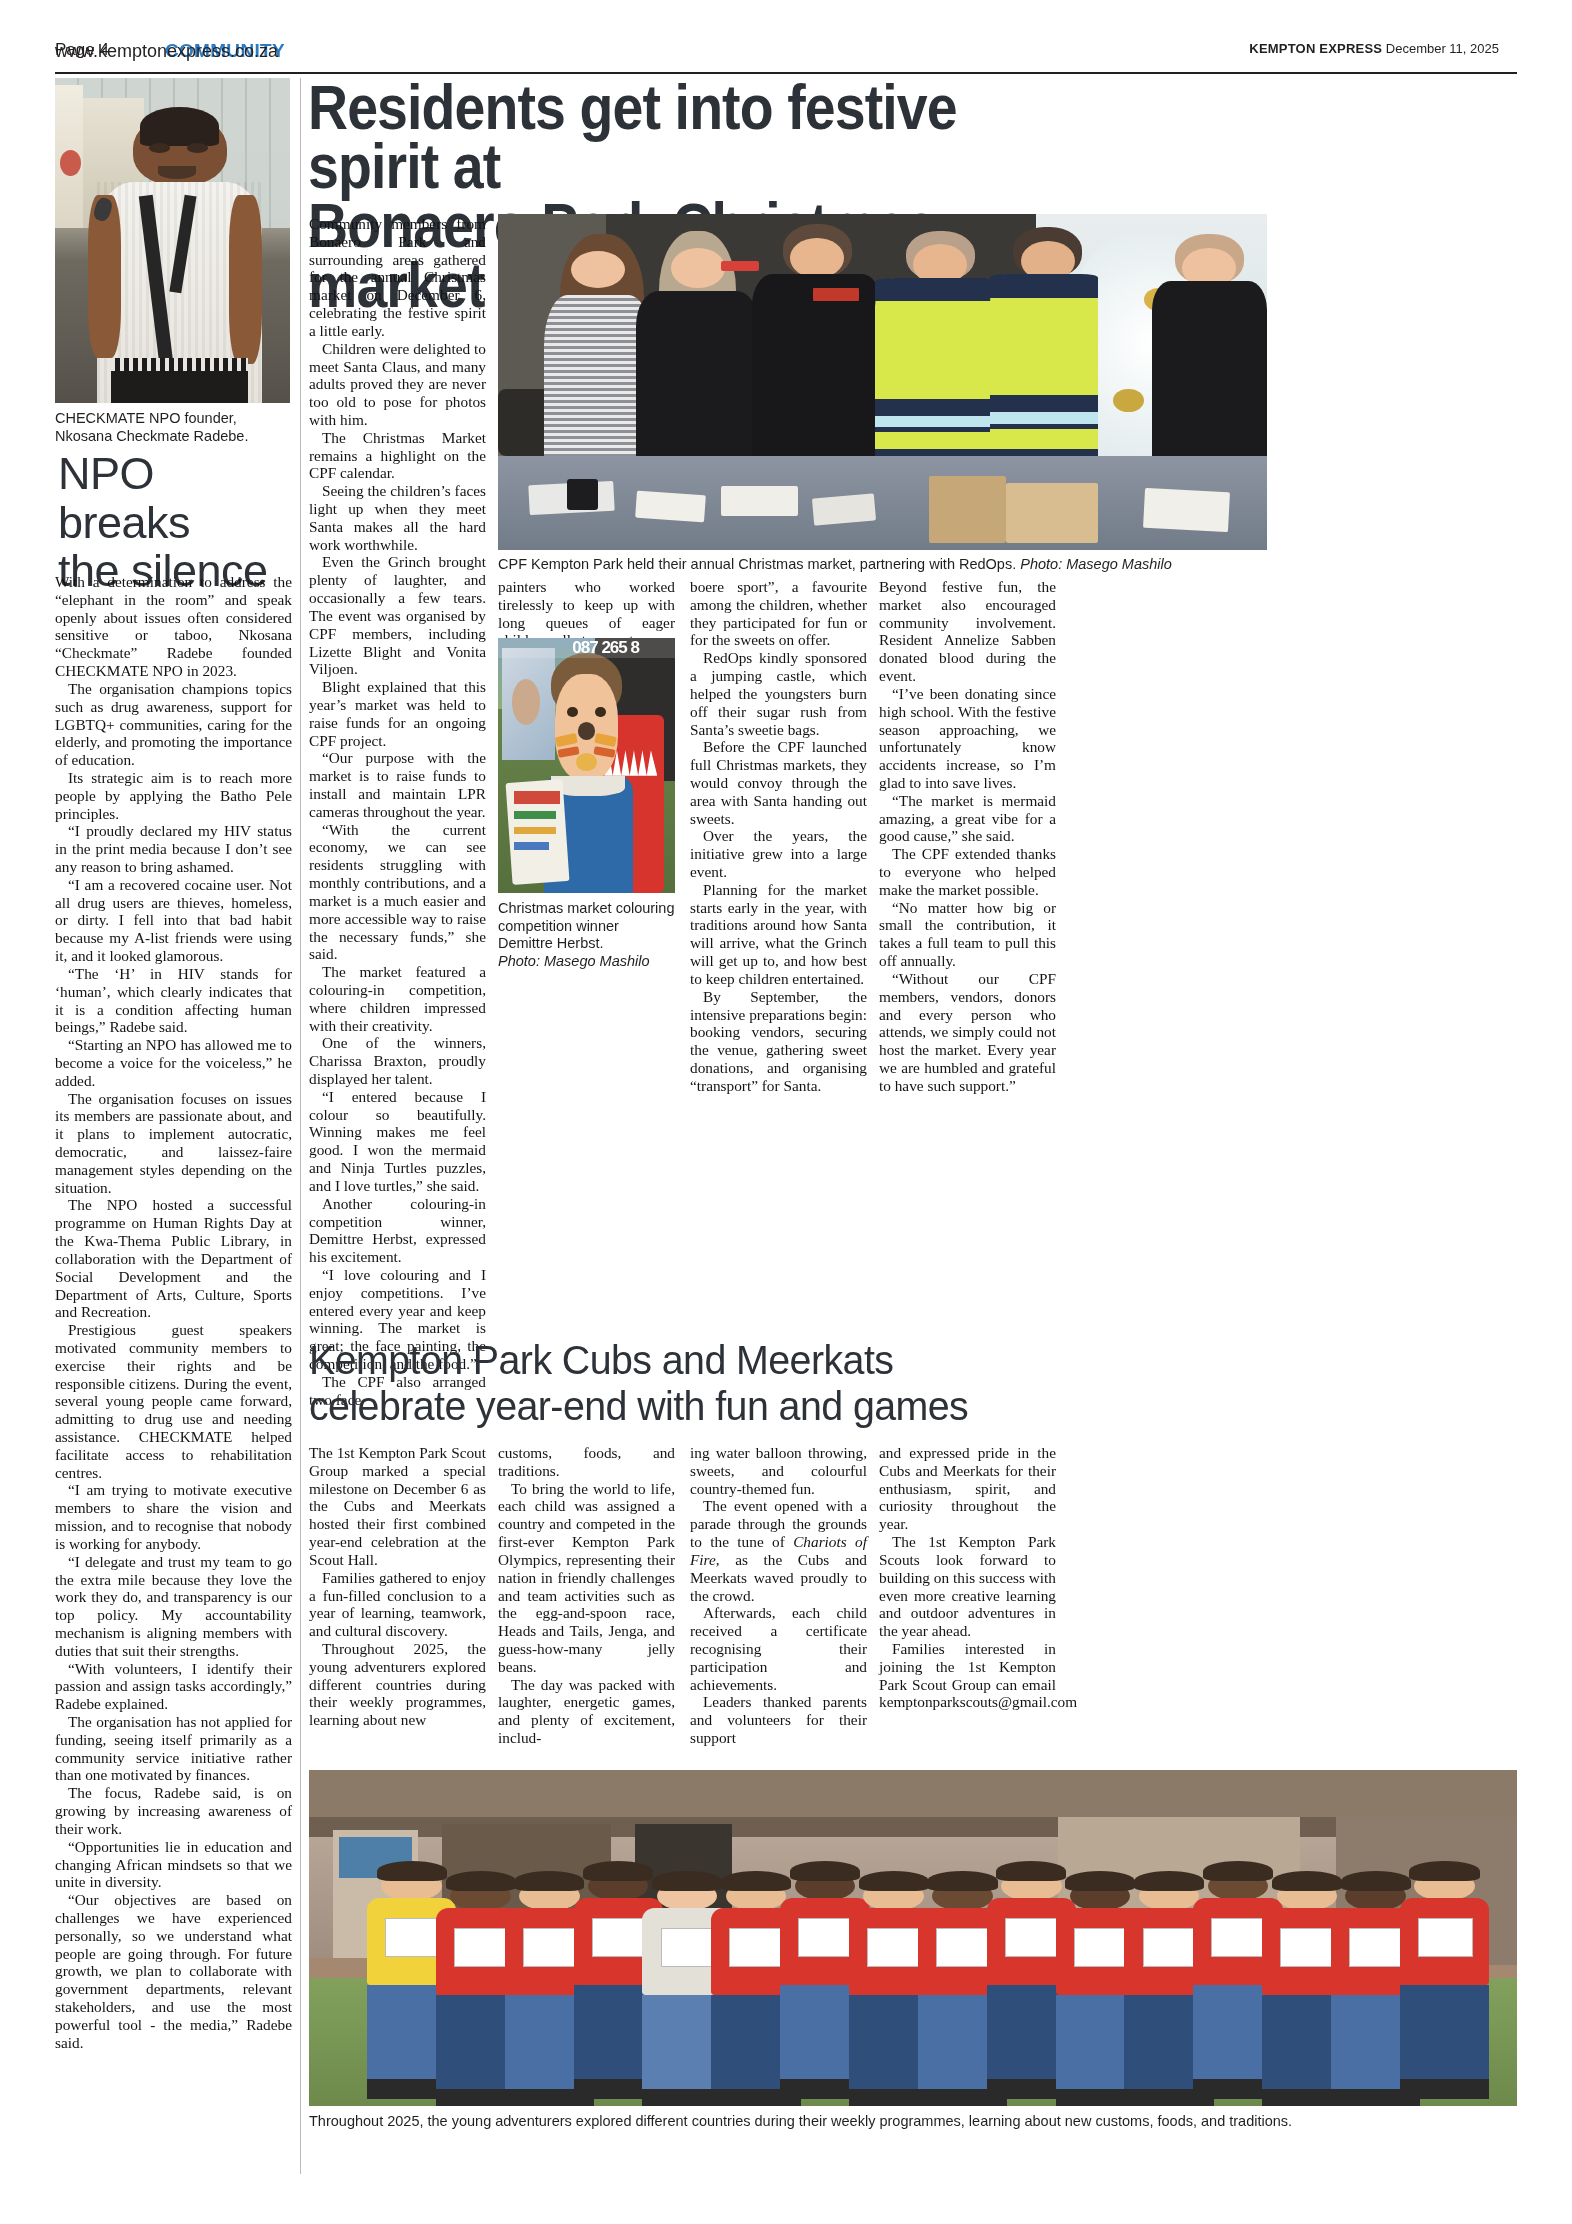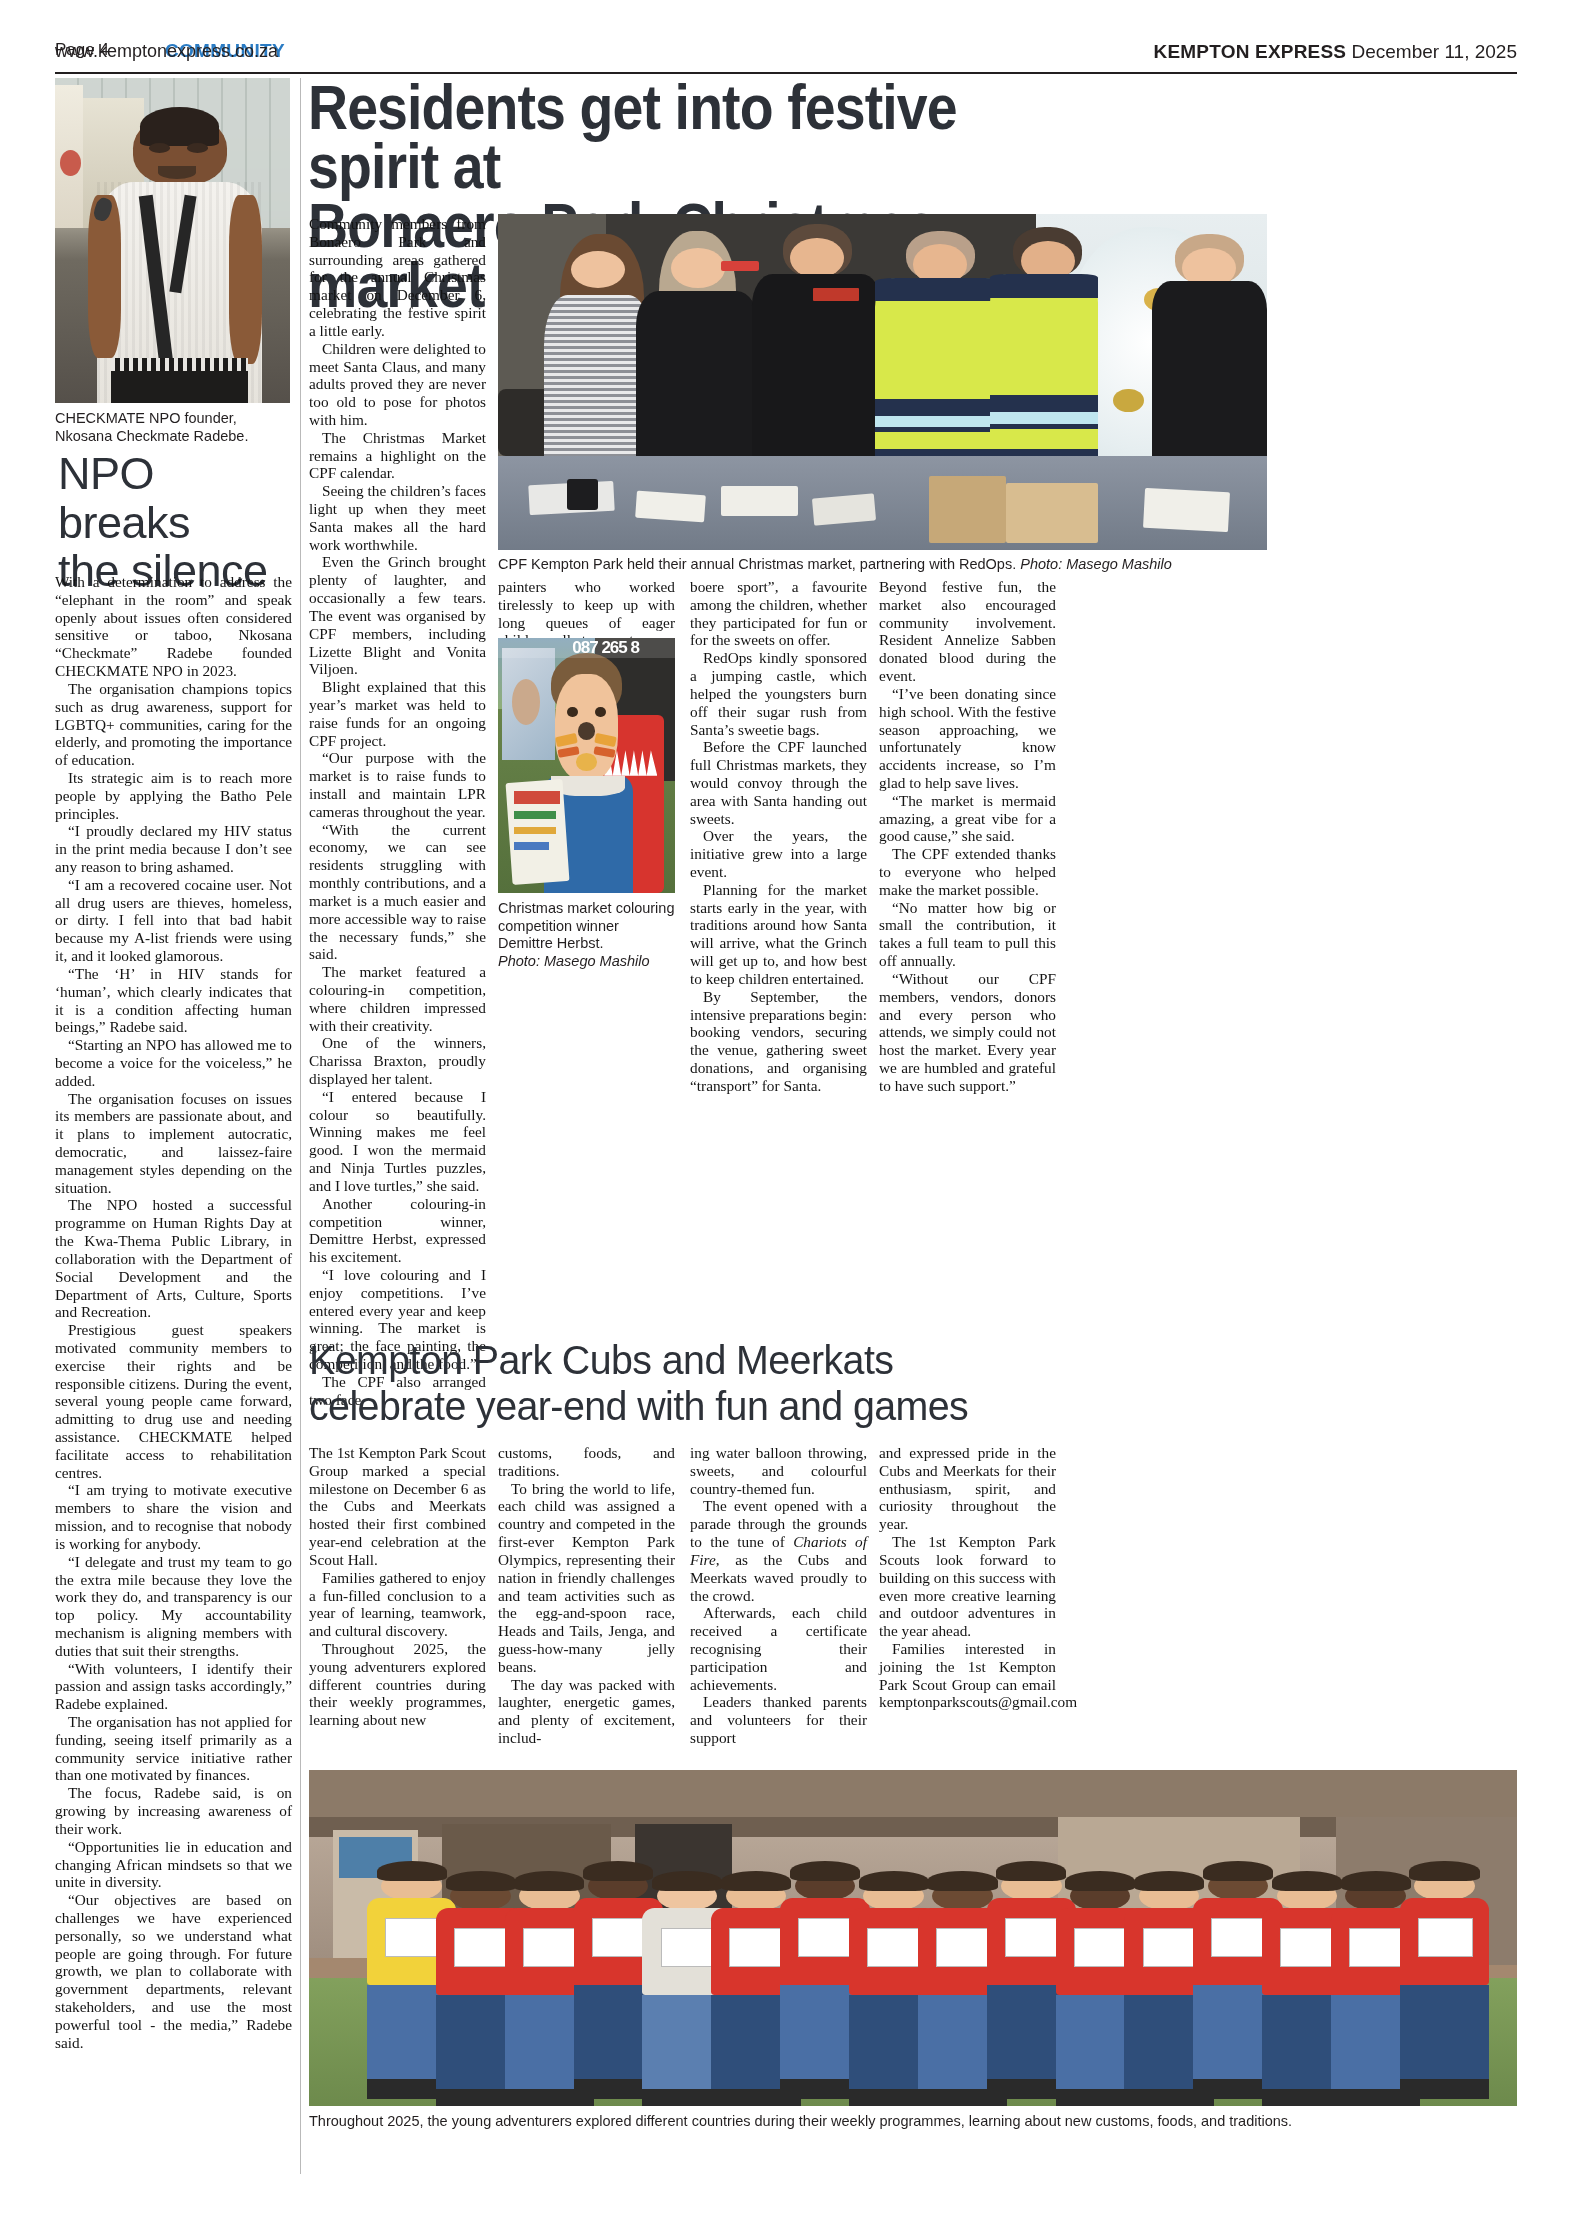--- a/index.html
+++ b/index.html
@@ -4,21 +4,21 @@
 <style>
   html,body{margin:0;padding:0;background:#ffffff;}
   body{width:1572px;height:2224px;font-family:"Liberation Serif",serif;color:#1a1a1a;position:relative;overflow:hidden;}
   .page{width:1572px;height:2224px;position:relative;box-sizing:border-box;padding:0;}
 
   
   .masthead{position:absolute;left:55px;top:40px;width:1462px;height:26px;}
   .mh-page{position:absolute;left:0;top:0;font-family:"Liberation Sans",sans-serif;font-size:17px;color:#231f20;}
   .mh-section{position:absolute;left:110px;top:0;font-family:"Liberation Sans",sans-serif;font-weight:bold;font-size:19px;letter-spacing:.3px;color:#2b7cc4;}
   .mh-url{position:absolute;left:0;top:1px;width:1462px;text-align:left;font-family:"Liberation Sans",sans-serif;font-size:18px;color:#231f20;}
-  .mh-right{position:absolute;right:0;top:1px;font-family:"Liberation Sans",sans-serif;font-size:19px;color:#231f20;white-space:nowrap;}
+  .mh-right{position:absolute;right:18px;top:1px;font-family:"Liberation Sans",sans-serif;font-size:13px;color:#231f20;white-space:nowrap;}
   .mh-right .paper{font-weight:bold;letter-spacing:.2px;}
   .mh-rule{position:absolute;left:55px;top:72px;width:1462px;height:2px;background:#231f20;}
 
   
   .col-rule{position:absolute;width:1px;background:#b9b9b9;}
   .photo{position:absolute;overflow:hidden;background:#cfcfcf;}
   .cap{position:absolute;font-family:"Liberation Sans",sans-serif;font-size:14.5px;line-height:1.22;color:#231f20;}
   .cap i{font-style:italic;}
   .body-col{position:absolute;font-family:"Liberation Serif",serif;font-size:15.3px;line-height:1.165;text-align:justify;color:#131313;}
   .body-col p{margin:0;text-indent:13px;}
@@ -199,21 +199,21 @@
   <div class="body-col" id="lead-c2" style="left:690px;top:578px;width:177px;height:380px;">
       <p class="first">boere sport”, a favourite among the children, whether they participated for fun or for the sweets on offer.</p>
       <p class="">RedOps kindly sponsored a jumping castle, which helped the youngsters burn off their sugar rush from Santa’s sweetie bags.</p>
       <p class="">Before the CPF launched full Christmas markets, they would convoy through the area with Santa handing out sweets.</p>
       <p class="">Over the years, the initiative grew into a large event.</p>
       <p class="">Planning for the market starts early in the year, with traditions around how Santa will arrive, what the Grinch will get up to, and how best to keep children entertained.</p>
       <p class="">By September, the intensive preparations begin: booking vendors, securing the venue, gathering sweet donations, and organising “transport” for Santa.</p>
     </div>
   <div class="body-col" id="lead-c3" style="left:879px;top:578px;width:177px;height:380px;">
       <p class="first">Beyond festive fun, the market also encouraged community involvement. Resident Annelize Sabben donated blood during the event.</p>
-      <p class="">“I’ve been donating since high school. With the festive season approaching, we unfortunately know accidents increase, so I’m glad to help save lives.</p>
+      <p class="">“I’ve been donating since high school. With the festive season approaching, we unfortunately know accidents increase, so I’m glad to into save lives.</p>
       <p class="">“The market is mermaid amazing, a great vibe for a good cause,” she said.</p>
       <p class="">The CPF extended thanks to everyone who helped make the market possible.</p>
       <p class="">“No matter how big or small the contribution, it takes a full team to pull this off annually.</p>
       <p class="">“Without our CPF members, vendors, donors and every person who attends, we simply could not host the market. Every year we are humbled and grateful to have such support.”</p>
     </div>
 
   <div class="photo" style="left:498px;top:638px;width:177px;height:255px;">
     <div class="ph-inner" style="background:linear-gradient(180deg,#6f8a4e,#55703c);">
       <div style="position:absolute;left:0;top:0;width:100%;height:28%;background:linear-gradient(180deg,#7fa0b5,#8fae78);"></div>
       <div style="position:absolute;left:2%;top:4%;width:30%;height:44%;background:linear-gradient(135deg,#cfd8e2,#9fb6c9);"></div>

